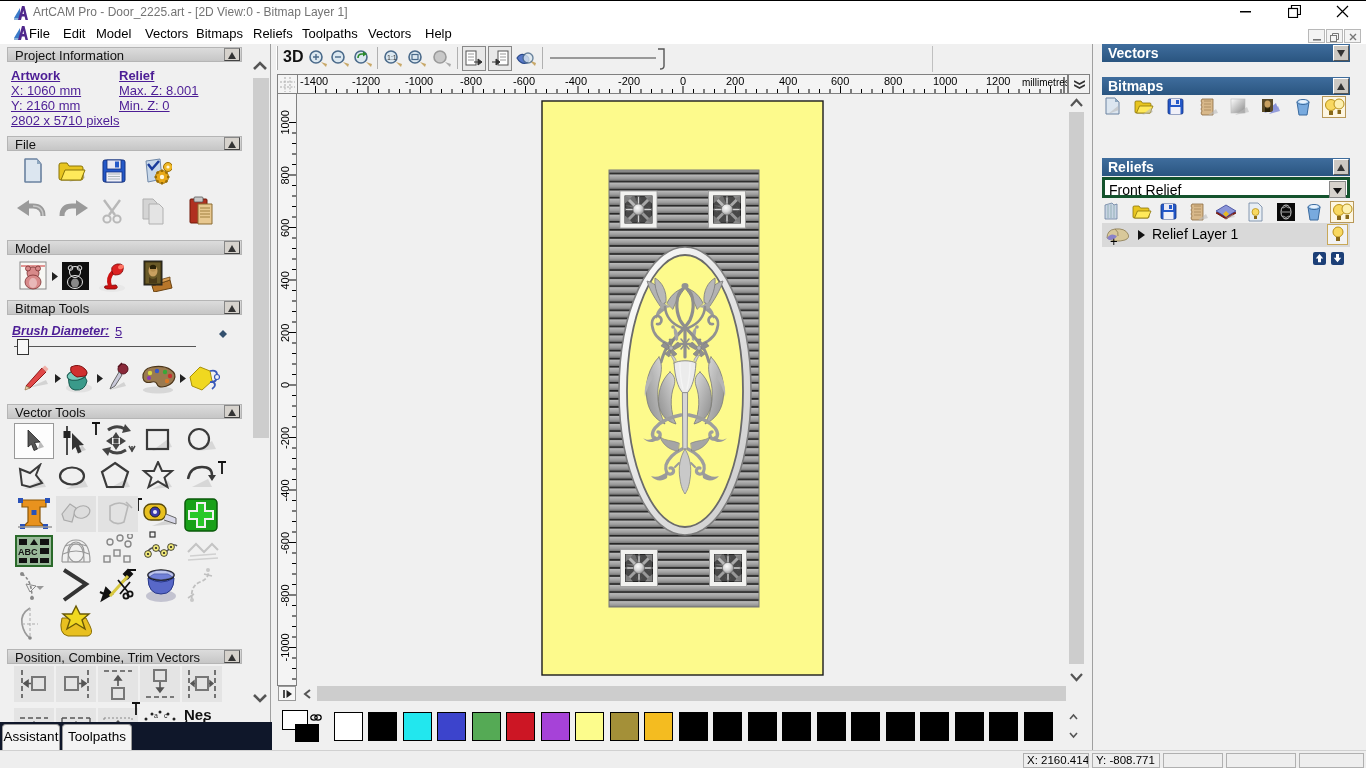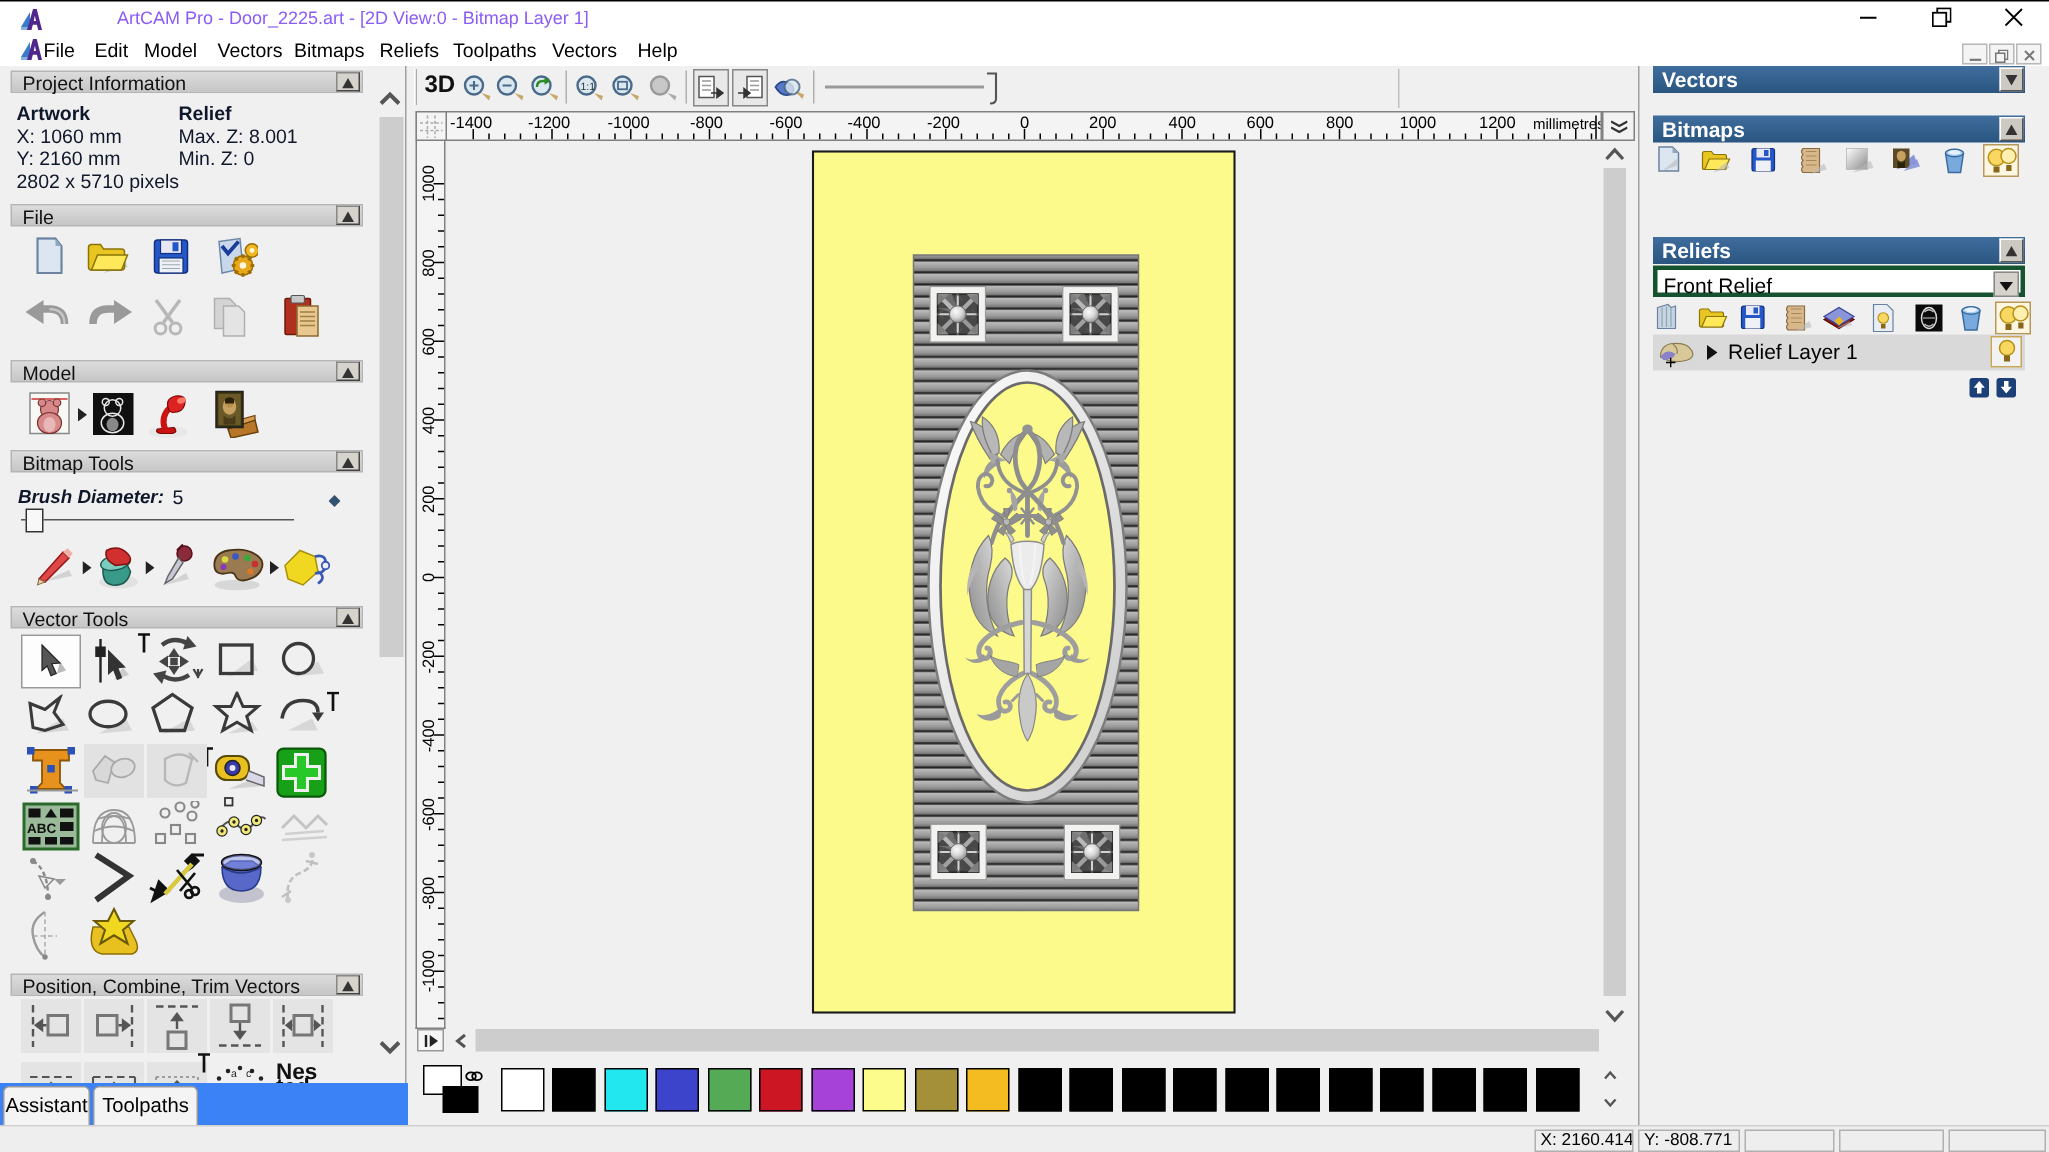--- a/index.html
+++ b/index.html
@@ -1,50 +1,50 @@
 <!DOCTYPE html>
 <html><head>
 <meta charset="utf-8">
 <style>
 * { margin:0; padding:0; box-sizing:border-box; }
 html,body { width:1366px; height:768px; overflow:hidden; }
 body { font-family:"Liberation Sans", sans-serif; background:#f0f0f0; position:relative; }
 .abs { position:absolute; }
 
 #titlebar { left:0; top:0; width:1366px; height:22px; background:#ffffff; border-top:1px solid #000; }
-#titlebar .ttext { position:absolute; left:33px; top:4px; font-size:12px; color:#8b5cf6;margin-left:45px; }
+#titlebar .ttext { position:absolute; left:33px; top:4px; font-size:12px; color:#737373; }
 #menubar { left:0; top:22px; width:1366px; height:22px; background:#ffffff; }
 .menuitem { position:absolute; top:4px; font-size:13px; color:#000; }
 
 #leftpanel { left:0; top:44px; width:271px; height:706px; background:#f0f0f0; border-right:1px solid #a0a0a0; }
 .sechdr { position:absolute; left:7px; width:235px; height:15px; background:linear-gradient(#dcdcdc,#c6c6c6); border:1px solid #b5b5b5; }
 .sechdr .t { position:absolute; left:7px; top:0px; font-size:13px; font-weight:normal; color:#111; }
 .upbtn { position:absolute; right:1px; top:0px; width:16px; height:13px; background:#d6d2cc; border:1px solid #888; border-right-color:#444; border-bottom-color:#444; text-align:center; }
 .upbtn svg { display:block; margin:3px auto 0; }
-.ltext { position:absolute; font-size:13px; color:#0f172a; }
+.ltext { position:absolute; font-size:13px; color:#4c1d95;text-decoration:underline; }
 .b { font-weight:bold; }
 
 #toolbar { left:272px; top:44px; width:820px; height:30px; background:#f0f0f0; }
 #hruler { left:277px; top:74px; width:791px; height:20px; background:#f4f4f4; border:1px solid #808080; }
 #cornerbox { left:277px; top:74px; width:21px; height:20px; background:#f4f4f4; border:1px solid #808080; }
 #vruler { left:277px; top:94px; width:20px; height:592px; background:#f4f4f4; border-left:1px solid #808080; border-right:1px solid #808080; border-bottom:1px solid #808080;}
 #canvas { left:298px; top:94px; width:770px; height:592px; background:#f0f0f0; }
 #vscroll { left:1068px; top:94px; width:17px; height:592px; background:#f0f0f0; }
 #hscroll { left:277px; top:686px; width:791px; height:16px; background:#f0f0f0; }
 
 #palette { left:272px; top:706px; width:820px; height:44px; background:#f0f0f0; }
 .swatch { position:absolute; top:6px; width:29px; height:29px; border:1px solid #000; }
 
 #rightpanel { left:1092px; top:44px; width:274px; height:706px; background:#f0f0f0; border-left:1px solid #a0a0a0; }
 .bluehdr { position:absolute; left:9px; width:248px; height:18px; background:linear-gradient(#3f6d9d,#2a5580); }
 .bluehdr .t { position:absolute; left:6px; top:1px; font-size:14px; font-weight:bold; color:#fff; }
 .bluehdr .btn { position:absolute; right:1px; top:1px; width:16px; height:16px; background:#ccc8c2; border:1px solid #fff; border-right-color:#555; border-bottom-color:#555; }
 .layerrow { position:absolute; left:9px; width:248px; height:24px; background:#d9d9d9; }
 
-.tabsarea { position:absolute; background:#3b82f6; }
+.tabsarea { position:absolute; background:#0f172a; }
 .tab { position:absolute; background:#f4f4f4; border:1px solid #999; border-bottom:none; border-radius:4px 4px 0 0; font-size:14px; color:#000; text-align:center; }
 
 #statusbar { left:0; top:750px; width:1366px; height:18px; background:#eeeeee; border-top:1px solid #d0d0d0; }
 .sbox { position:absolute; top:2px; height:15px; border:1px solid #b0b0b0; font-size:11.5px; color:#000; padding-left:3px; white-space:nowrap; overflow:hidden; }
 </style>
 </head>
 <body>
 
 <div class="abs" id="titlebar">
   <svg class="abs" style="left:12px;top:4px" width="16" height="16" viewBox="0 0 16 16">

